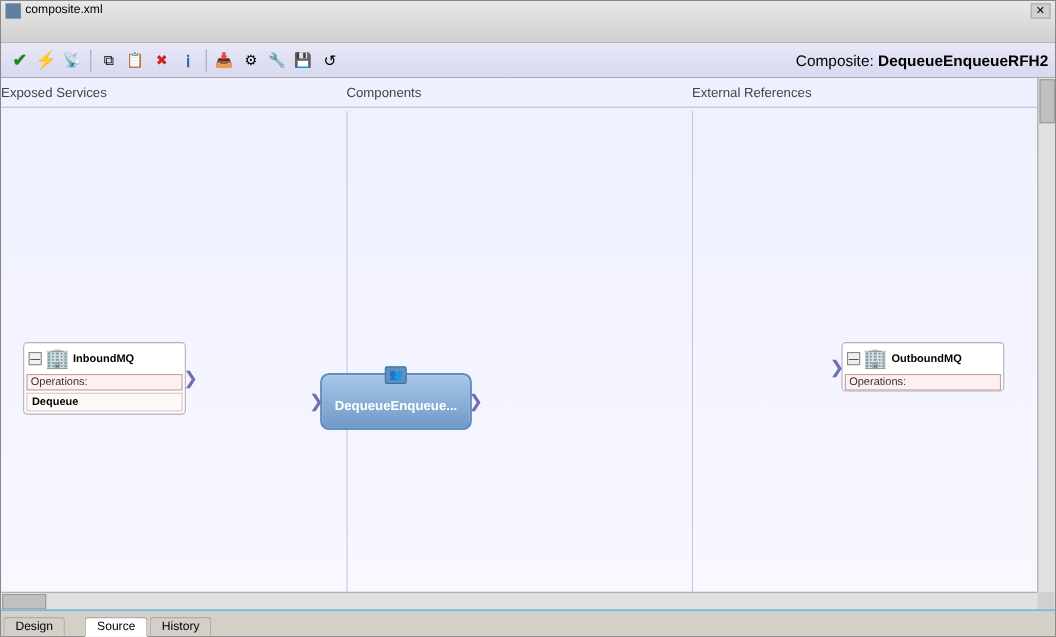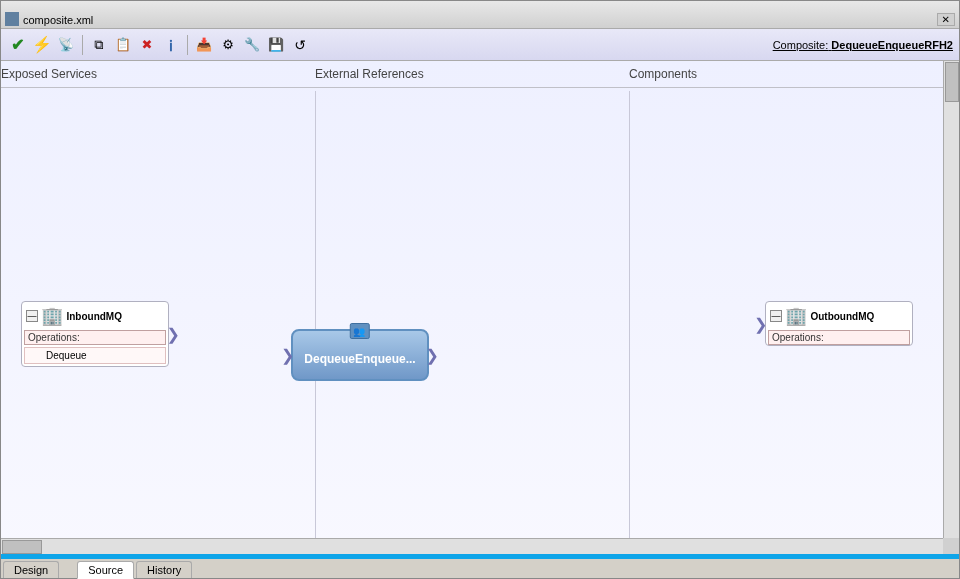--- a/index.html
+++ b/index.html
@@ -9,25 +9,25 @@
       width: 960px;
       height: 579px;
       display: flex;
       flex-direction: column;
       border: 1px solid #888;
       background: #f0f0f0;
     }
 
     .title-bar {
       display: flex;
-      align-items: flex-end;
+      align-items: flex-start;
       background: linear-gradient(to bottom, #e8e8e8, #d0d0d0);
       border-bottom: 1px solid #aaa;
       padding: 2px 4px;
-      height: 28px;
+      height: 38px;
     }
 
     .title-bar-icon {
       width: 14px;
       height: 14px;
       background: #6080a0;
       margin-right: 4px;
       display: inline-block;
     }
 
@@ -70,24 +70,23 @@
 
     .toolbar-separator {
       width: 1px;
       height: 20px;
       background: #aaa;
       margin: 0 3px;
     }
 
     .composite-label {
       margin-left: auto;
-      font-size: 11px;
+      font-size: 14px;
       color: #000;
       font-weight: normal;
-      text-decoration: underline;
     }
 
     .main-area {
       flex: 1;
       display: flex;
       flex-direction: column;
       overflow: hidden;
     }
 
     .canvas-container {
@@ -222,24 +221,25 @@
       font-size: 10px;
       color: #333;
       border: 1px solid #c0a0a0;
       padding: 1px 3px;
       background: #fff0f0;
       margin: 0 2px;
     }
 
     .node-op-item {
       font-size: 10px;
-      padding: 2px 21px;
+      padding: 2px 4px;
       background: #fff8f8;
       border: 1px solid #e0c0c0;
       margin: 2px;
+      font-weight: bold;
     }
 
     
     .node-center {
       position: absolute;
       left: 290px;
       top: 238px;
       width: 138px;
       height: 52px;
       background: linear-gradient(to bottom, #a8c8e8, #7098c8);
@@ -270,21 +270,21 @@
       right: 16px;
       bottom: 16px;
       pointer-events: none;
     }
 
     
     .bottom-tabs {
       display: flex;
       align-items: flex-end;
       background: #d4d0c8;
-      border-top: 5px solid #0ea5e9;
+      border-top: 1px solid #0ea5e9;
       padding: 2px 2px 0;
       height: 24px;
     }
 
     .tab {
       padding: 2px 10px;
       border: 1px solid #aaa;
       border-bottom: none;
       background: #d4d0c8;
       font-size: 11px;
@@ -355,22 +355,22 @@
       <span>Composite:</span>
       <strong>DequeueEnqueueRFH2</strong>
     </span>
   </div>
 
   <div class="main-area">
     <div class="canvas-container">
 
       <div class="column-headers">
         <div class="col-header">Exposed Services</div>
+        <div class="col-header">Components</div>
         <div class="col-header">External References</div>
-        <div class="col-header">Components</div>
       </div>
 
       <div class="diagram-canvas">
 
         <div class="col-divider col-divider-1"></div>
         <div class="col-divider col-divider-2"></div>
 
         <svg class="connector-svg" xmlns="http://www.w3.org/2000/svg">
 
           <line x1="168" y1="280" x2="295" y2="265" stroke="#9090c0" stroke-width="1.5"></line>

